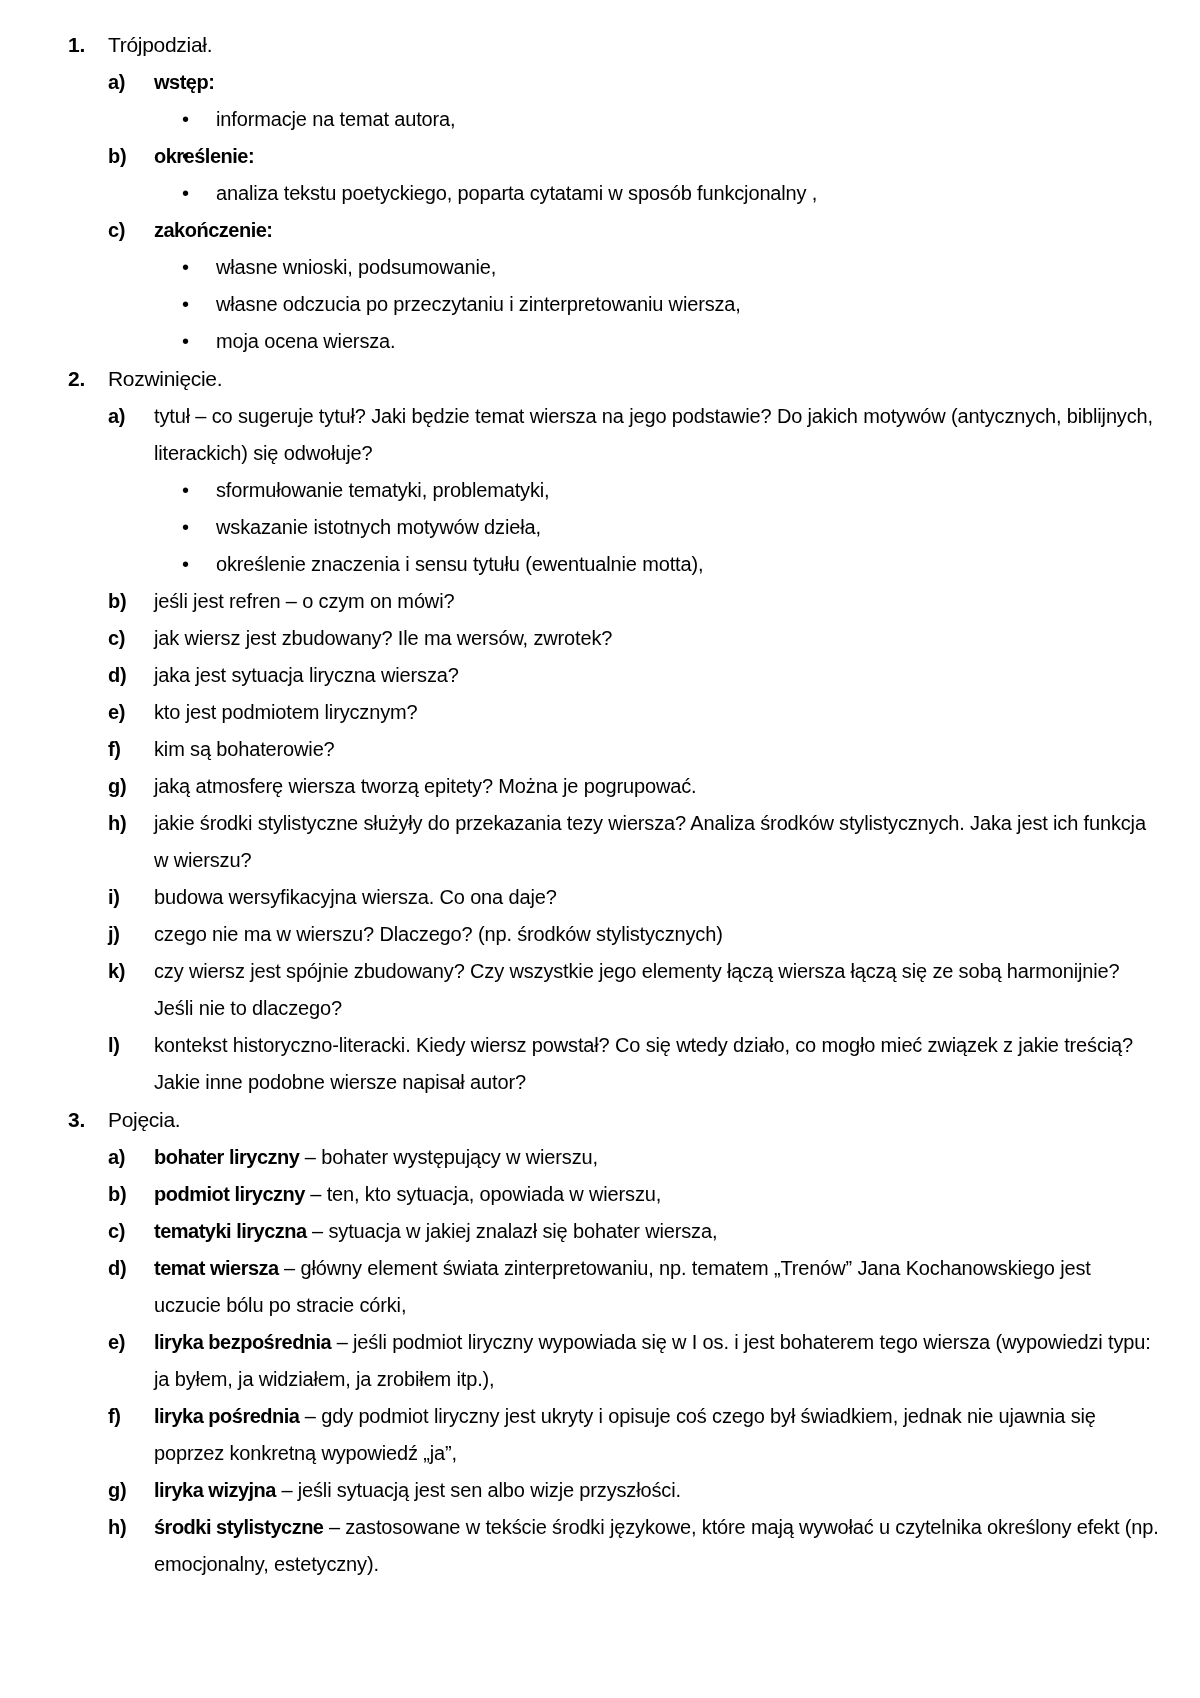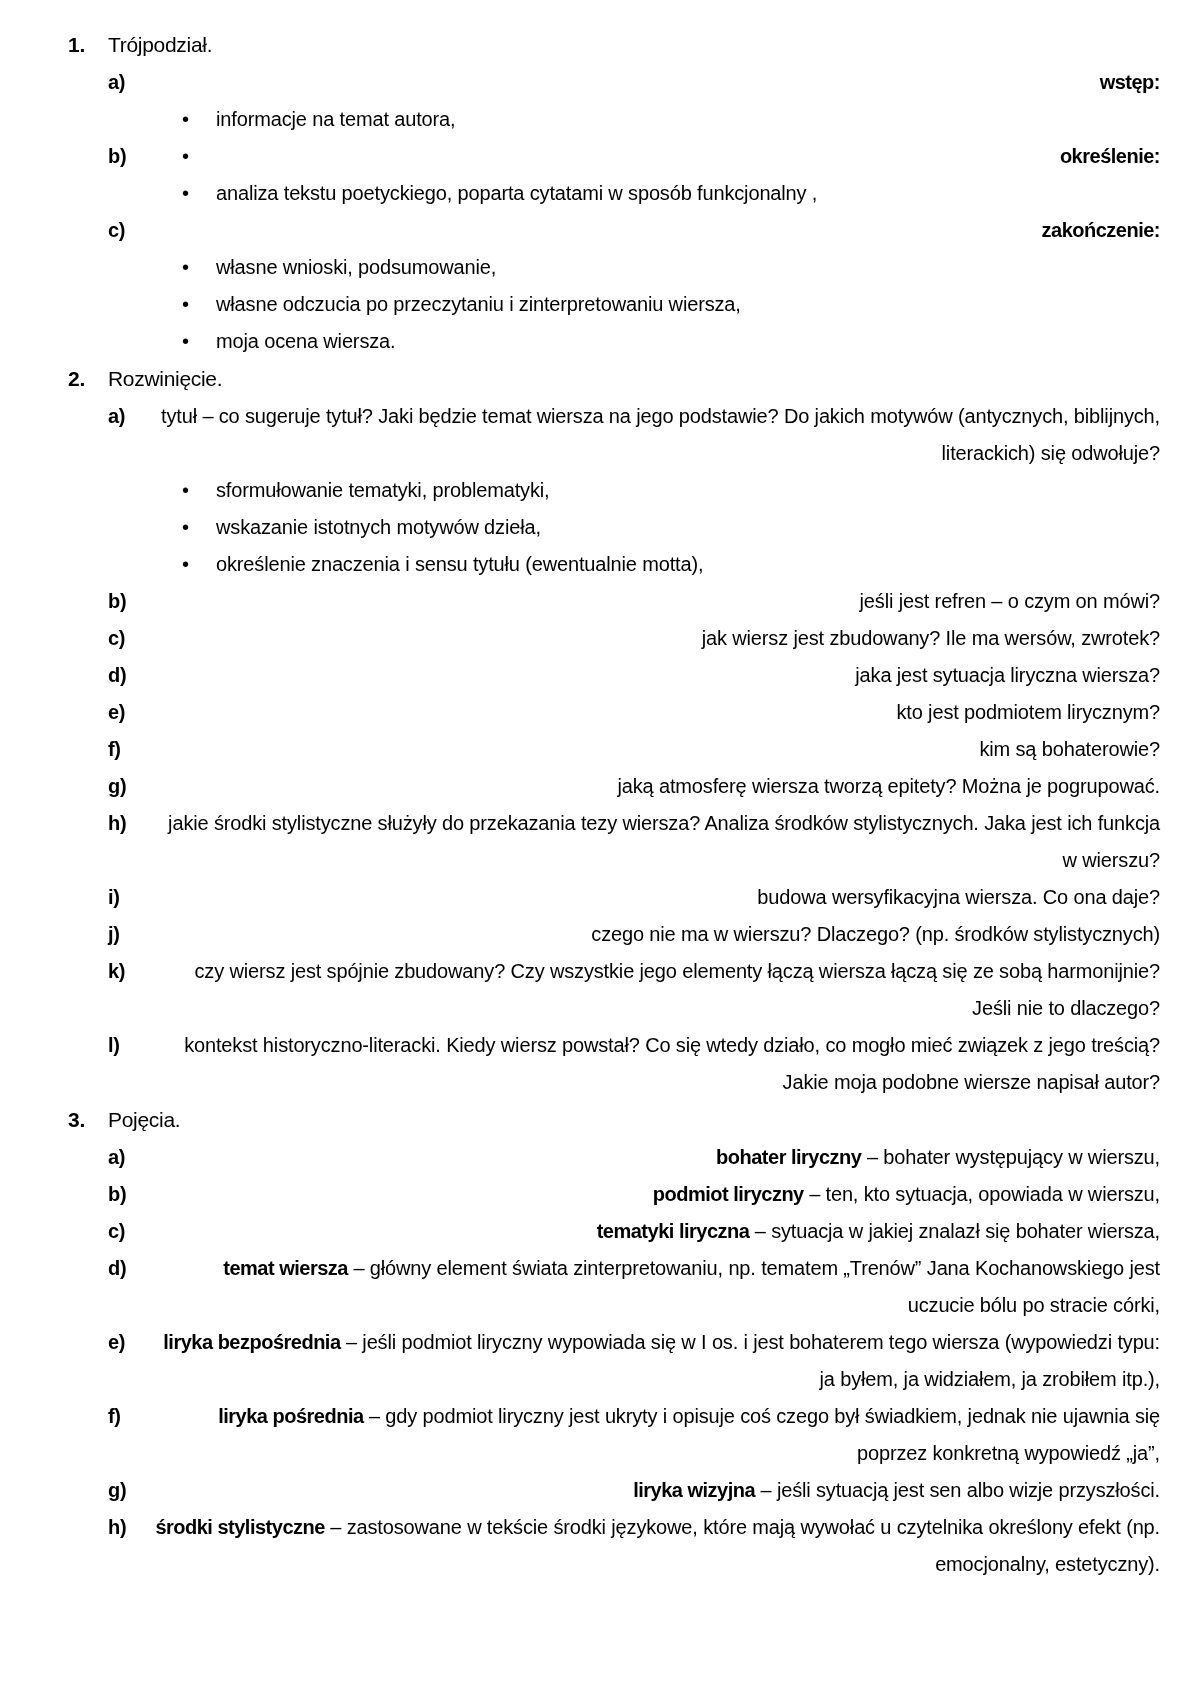--- a/index.html
+++ b/index.html
@@ -69,21 +69,20 @@
     line-height: 37px;
     letter-spacing: -0.3px;
     width: 34px;
     text-align: left;
   }
   li.alpha-item > .alpha-body {
     font-size: 20px;
     line-height: 37px;
     letter-spacing: -0.15px;
     display: block;
-    text-align: right;
   }
   .alpha-body .term {
     font-weight: bold;
     letter-spacing: -0.5px;
   }
 
   ul.bullets {
     list-style: none;
     margin: 0;
     padding: 0;
@@ -192,21 +191,21 @@
           <li class="alpha-item">
             <span class="alpha-marker">j)</span>
             <span class="alpha-body"><span class="rest">czego nie ma w wierszu? Dlaczego? (np. środków stylistycznych)</span></span>
           </li>
           <li class="alpha-item">
             <span class="alpha-marker">k)</span>
             <span class="alpha-body"><span class="rest">czy wiersz jest spójnie zbudowany? Czy wszystkie jego elementy łączą wiersza łączą się ze sobą harmonijnie? Jeśli nie to dlaczego?</span></span>
           </li>
           <li class="alpha-item">
             <span class="alpha-marker">l)</span>
-            <span class="alpha-body"><span class="rest">kontekst historyczno-literacki. Kiedy wiersz powstał? Co się wtedy działo, co mogło mieć związek z jego treścią? Jakie moja podobne wiersze napisał autor?</span></span>
+            <span class="alpha-body"><span class="rest">kontekst historyczno-literacki. Kiedy wiersz powstał? Co się wtedy działo, co mogło mieć związek z jakie treścią? Jakie inne podobne wiersze napisał autor?</span></span>
           </li>
         </ol>
       </li>
       <li class="num-item">
         <span class="num-marker">3.</span>
         <span class="num-title">Pojęcia.</span>
         <ol class="level2 sec-body-3">
           <li class="alpha-item">
             <span class="alpha-marker">a)</span>
             <span class="alpha-body"><span class="term">bohater liryczny</span><span class="rest"> – bohater występujący w wierszu,</span></span>

